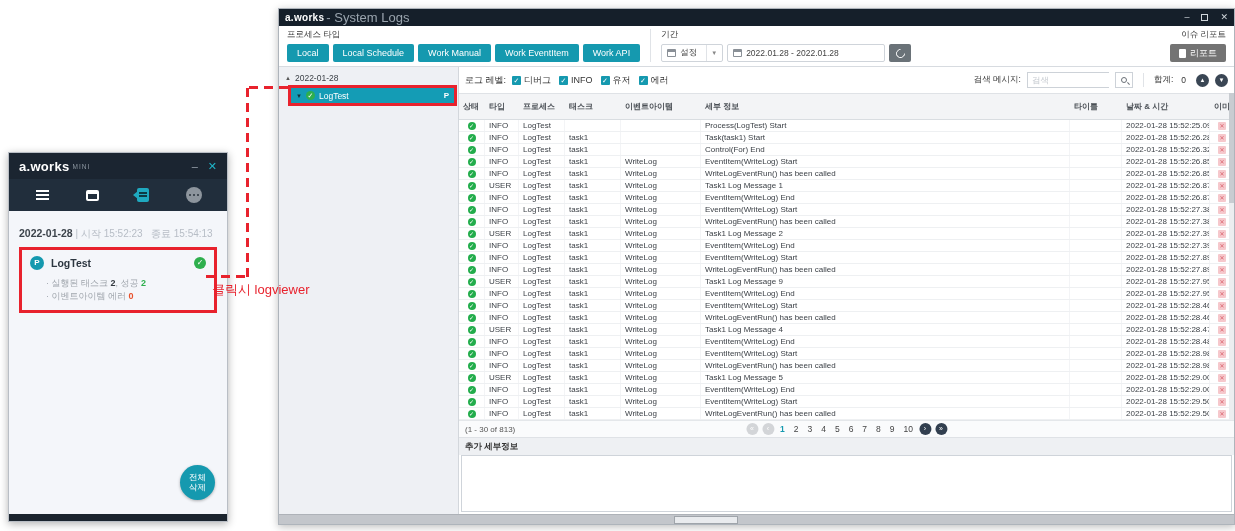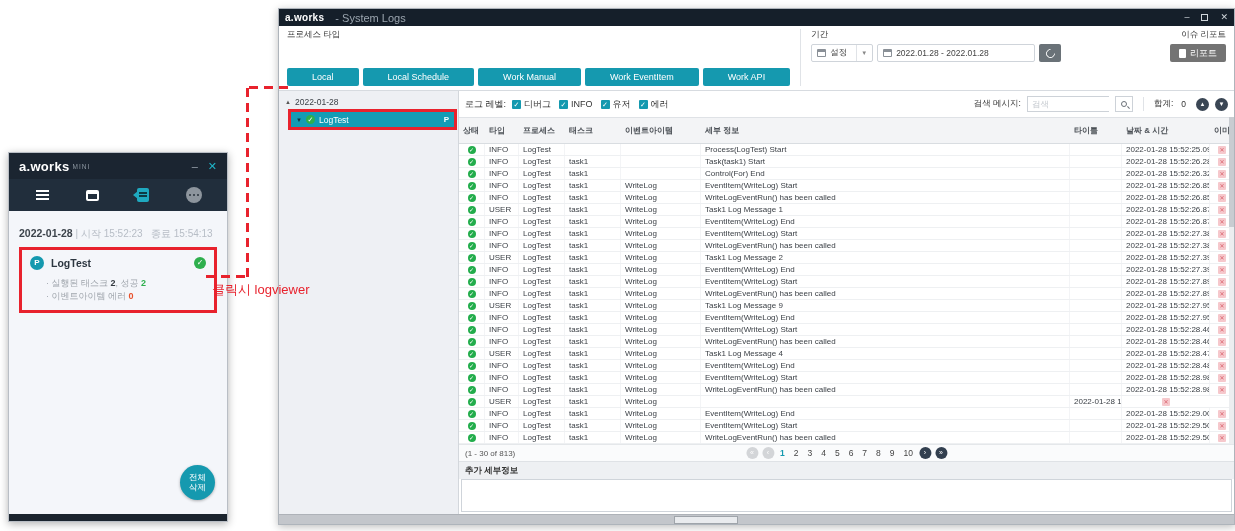--- a/index.html
+++ b/index.html
@@ -3,29 +3,29 @@
 <meta charset="utf-8">
 <style>
   * { margin:0; padding:0; box-sizing:border-box; }
   html,body { width:1235px; height:531px; background:#fff; font-family:"Liberation Sans","DejaVu Sans",sans-serif; }
   .canvas { position:relative; width:1235px; height:531px; overflow:hidden; background:#fff; }
 
   
   .main-window { position:absolute; left:278px; top:8px; width:957px; height:517px; background:#fff; border:1px solid #aeb4bb; box-shadow:0 2px 8px rgba(0,0,0,.25); display:flex; flex-direction:column; }
   .mw-titlebar { height:17px; background:#151f2a; display:flex; align-items:center; padding:0 6px; flex:0 0 auto; }
   .logo { color:#fff; font-weight:bold; font-size:10px; letter-spacing:.3px; }
-  .logo-suffix { color:#9aa4ae; font-size:11px; margin-left:11px; }
+  .logo-suffix { color:#9aa4ae; font-size:13px; margin-left:2px; }
   .win-controls { margin-left:auto; display:flex; align-items:center; gap:12px; color:#cfd5da; font-size:9px; }
   .win-controls .wc { cursor:default; line-height:1; }
   .wc-max { display:inline-block; width:7px; height:7px; border:1px solid #cfd5da; }
 
   .mw-toolbar { flex:0 0 38px; background:#fff; border-bottom:1px solid #d7dbe0; display:flex; align-items:stretch; padding:3px 8px 4px 8px; }
   .tb-label { font-size:8.5px; color:#333; margin-bottom:3px; }
   .tb-row { display:flex; align-items:center; gap:4px; }
-  .tbtn { height:18px; padding:0 25px; background:#1599af; color:#fff; font-size:9px; border:none; border-radius:2px; display:flex; align-items:center; cursor:pointer; white-space:nowrap;margin-top:24px; }
+  .tbtn { height:18px; padding:0 10px; background:#1599af; color:#fff; font-size:9px; border:none; border-radius:2px; display:flex; align-items:center; cursor:pointer; white-space:nowrap; }
   .tb-divider { width:1px; background:#e0e3e7; margin:0 10px; }
   .select-box,.date-box { height:18px; border:1px solid #cfd4da; background:#fff; border-radius:2px; display:flex; align-items:center; font-size:8.5px; color:#444; padding:0 5px; gap:4px; }
   .select-box { width:62px; }
   .caret { margin-left:auto; font-size:6px; color:#888; border-left:1px solid #e0e3e7; padding-left:4px; height:100%; display:flex; align-items:center; }
   .date-box { width:158px; }
   .cal-ico { display:inline-block; width:9px; height:8px; border:1px solid #8a9097; border-top:3px solid #8a9097; border-radius:1px; flex:0 0 auto; }
   .refresh-btn { width:22px; height:18px; background:#6a7278; border:none; border-radius:2px; display:flex; align-items:center; justify-content:center; cursor:pointer; }
   .refresh-glyph { display:block; width:9px; height:9px; border:1.5px solid #fff; border-radius:50%; border-top-color:transparent; transform:rotate(45deg); }
   .tb-spacer { flex:1; }
   .tb-right { display:flex; flex-direction:column; align-items:flex-end; }
@@ -561,20 +561,21 @@
                 </div>
               </div>
               <div class="trow">
                 <div class="cell-status">
                   <span class="ok-ico">✓</span>
                 </div>
                 <div>USER</div>
                 <div>LogTest</div>
                 <div>task1</div>
                 <div>WriteLog</div>
+                <div>Task1 Log Message 5</div>
                 <div></div>
                 <div>2022-01-28 15:52:29.002</div>
                 <div>
                   <span class="img-ico">✕</span>
                 </div>
               </div>
               <div class="trow">
                 <div class="cell-status">
                   <span class="ok-ico">✓</span>
                 </div>

